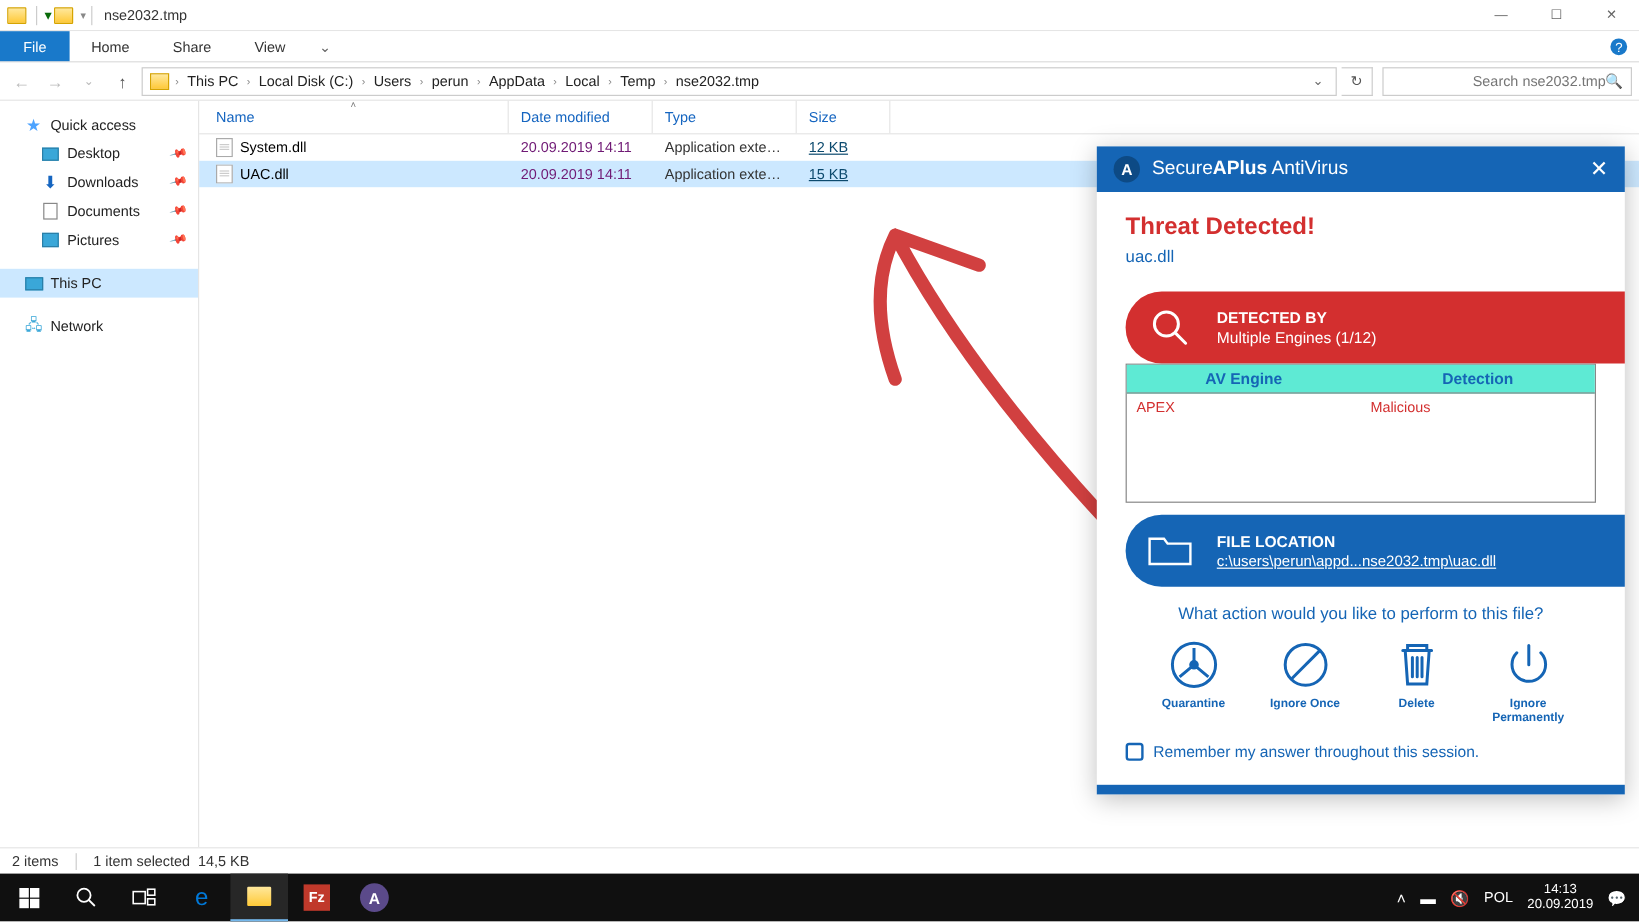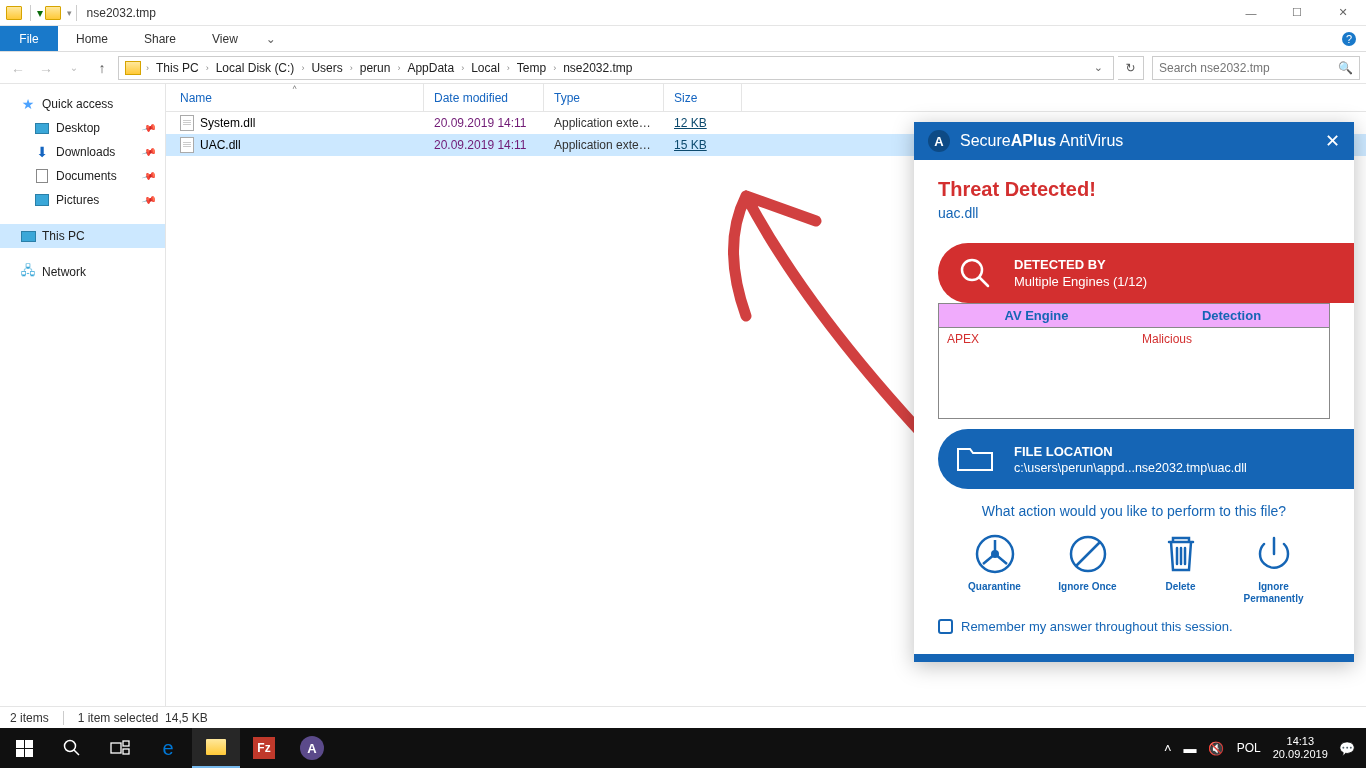--- a/index.html
+++ b/index.html
@@ -27,21 +27,21 @@
 .addrbar .navbtn { width:24px; height:24px; display:flex; align-items:center; justify-content:center; color:#bbb; font-size:14px;}
 .addrbar .navbtn.enabled { color:#555;}
 .addrbar .breadcrumb { flex:1; height:24px; border:1px solid #ccc; display:flex; align-items:center; padding:0 2px; background:#fff;}
 .addrbar .bc-ico { width:16px; height:14px; background:linear-gradient(#ffe89c,#ffc937); border:1px solid #d6a400; margin:0 4px;}
 .addrbar .crumb { padding:0 6px; font-size:12px; color:#222;}
 .addrbar .sep { color:#888; font-size:9px; padding:0 1px;}
 .addrbar .bc-tail { margin-left:auto; display:flex; align-items:center; padding-right:4px;}
 .addrbar .bc-tail span { color:#666; font-size:11px; padding:0 4px;}
 .addrbar .refresh { width:26px; height:24px; border:1px solid #ccc; border-left:none; display:flex; align-items:center; justify-content:center; color:#555;}
 .addrbar .search { width:208px; height:24px; border:1px solid #ccc; margin-left:4px; display:flex; align-items:center; padding:0 6px;}
-.addrbar .search input { border:none; outline:none; flex:1; font-size:12px; color:#6d28d9;}
+.addrbar .search input { border:none; outline:none; flex:1; font-size:12px; color:#6d28d9;text-align:right;}
 .addrbar .search .sicon { color:#777; font-size:12px;}
 
 
 .main { display:flex; height: calc(100% - 26px - 26px - 32px - 22px - 40px); }
 .sidebar { width:166px; border-right:1px solid #e5e5e5; padding-top:8px;}
 .sidebar .item { display:flex; align-items:center; height:24px; padding-left:20px; font-size:12px; color:#222; gap:6px;}
 .sidebar .item.sub { padding-left:34px; }
 .sidebar .item.sel { background:#cce8ff; }
 .sidebar .pin { margin-left:auto; margin-right:10px; color:#888; font-size:10px; transform:rotate(30deg);}
 .sidebar .ico { width:16px; height:14px; display:inline-flex; align-items:center; justify-content:center;}
@@ -102,29 +102,29 @@
 .popup .pbody { padding:18px 24px 10px;}
 .popup .threat { color:#d32f2f; font-size:20px; font-weight:600;}
 .popup .fname { color:#1565b5; font-size:14px; margin-top:4px;}
 .popup .detected { margin-top:22px; background:#d32f2f; color:#fff; border-radius:30px 0 0 30px; height:60px; display:flex; align-items:center; padding-left:14px; margin-right:-24px;}
 .popup .detected .dicon { width:46px; height:46px; border-radius:50%; display:flex; align-items:center; justify-content:center;}
 .popup .detected .dicon svg { stroke:#fff;}
 .popup .detected .dtxt { margin-left:16px;}
 .popup .detected .dtxt .dh { font-weight:600; font-size:13px;}
 .popup .detected .dtxt .ds { font-size:13px; margin-top:2px;}
 .popup .etable { border:1px solid #888; margin-top:0;}
-.popup .etable .ehead { display:flex; background:#f0abfc; border-bottom:1px solid #888;}
+.popup .etable .ehead { display:flex; background:#5eead4; border-bottom:1px solid #888;}
 .popup .etable .ehead div { flex:1; text-align:center; padding:4px 0; color:#1565b5; font-weight:600; font-size:13px;}
 .popup .etable .erow { display:flex; min-height:90px;}
 .popup .etable .erow div { flex:1; padding:4px 8px; color:#d32f2f; font-size:12px;}
 .popup .floc { margin-top:10px; background:#1565b5; color:#fff; border-radius:30px 0 0 30px; height:60px; display:flex; align-items:center; padding-left:14px; margin-right:-24px;}
 .popup .floc .ficon { width:46px; height:46px; display:flex; align-items:center; justify-content:center;}
 .popup .floc .ftxt { margin-left:16px;}
 .popup .floc .ftxt .fh { font-weight:600; font-size:13px;}
-.popup .floc .ftxt .fs { font-size:12.5px; margin-top:2px;}
+.popup .floc .ftxt .fs { font-size:12.5px; margin-top:2px;text-decoration:underline;}
 .popup .question { text-align:center; color:#1565b5; font-size:14px; margin-top:14px;}
 .popup .actions { display:flex; justify-content:space-around; margin-top:14px; padding:0 10px;}
 .popup .action { display:flex; flex-direction:column; align-items:center; color:#1565b5; font-size:10px; font-weight:600; width:80px; cursor:pointer;}
 .popup .action .aicon { width:42px; height:42px; display:flex; align-items:center; justify-content:center; margin-bottom:6px;}
 .popup .action .albl { text-align:center; line-height:1.2;}
 .popup .remember { display:flex; align-items:center; gap:8px; color:#1565b5; font-size:13px; margin-top:14px;}
 .popup .remember .cb { width:15px; height:15px; border:2px solid #1565b5; border-radius:3px;}
 .popup .pfoot { height:8px; background:#1565b5; margin-top:10px;}
 </style>
 </head>

